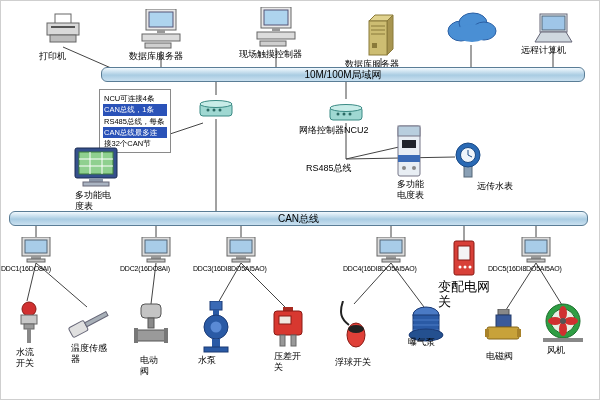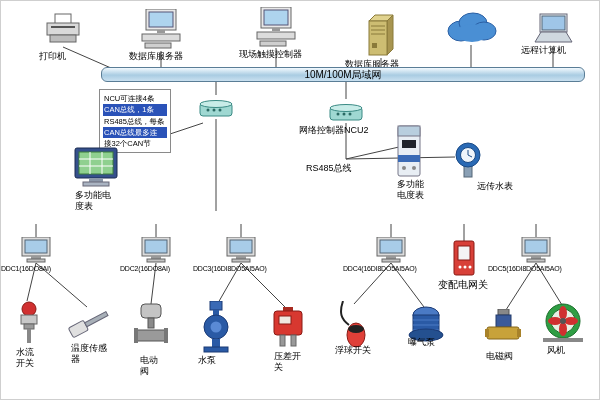--- a/index.html
+++ b/index.html
@@ -8,21 +8,21 @@
     font-family:"Liberation Sans","DejaVu Sans",sans-serif;overflow:hidden;
     border:1px solid #cfcfcf;box-sizing:border-box;
   }
   .lines{position:absolute;left:0;top:0;width:600px;height:400px;pointer-events:none;}
   .icon{position:absolute;line-height:0;}
   .lbl{
     position:absolute;font-size:9px;line-height:1.18;color:#000;
     word-break:break-all;
   }
   .lbl.small{font-size:7px;letter-spacing:-0.2px;}
-  .lbl.mid{font-size:10px;}
+  .lbl.mid{font-size:13px;}
   .bus{
     position:absolute;height:13px;border:1px solid #5a7d96;border-radius:6px;
     background:linear-gradient(#f2f9fe,#a9cce2 55%,#c9e0f0);
     display:flex;justify-content:center;
     font-size:10px;color:#000;
   }
   .note{
     position:absolute;left:98px;top:88px;width:64px;background:#fff;
     border:1px solid #8a8a8a;font-size:7.5px;line-height:1.5;padding:3px;
   }
@@ -191,20 +191,23 @@
     <svg width="46" height="42">
         <rect x="2" y="1" width="42" height="30" rx="2" fill="#35508c" stroke="#1a2a50"></rect>
         <rect x="6" y="5" width="34" height="22" fill="#8fd08f" stroke="#3a7a3a"></rect>
         <path d="M6,12 h34 M6,19 h34 M17,5 v22 M29,5 v22" stroke="#ffffff" stroke-width="1" fill="none"></path>
         <rect x="16" y="31" width="14" height="4" fill="#8a96a8"></rect>
         <rect x="10" y="35" width="26" height="4" fill="#aab4c2" stroke="#667"></rect>
       </svg>
   </div>
   <div class="lbl" style="left:74px;top:189px;width:42px">多功能电度表</div>
 
+  <div class="bus" style="left:8px;top:210px;width:577px">
+    <span>CAN总线</span>
+  </div>
 
   <div class="icon" style="left:19px;top:236px">
     <svg width="32" height="26">
         <rect x="2" y="0" width="28" height="19" fill="#dcdcdc" stroke="#666"></rect>
         <rect x="5" y="3" width="22" height="13" fill="#a8cce8" stroke="#567"></rect>
         <rect x="11" y="19" width="10" height="3" fill="#999"></rect>
         <rect x="7" y="22" width="18" height="3" fill="#c4c4c4" stroke="#666"></rect>
       </svg>
   </div>
   <div class="lbl small" style="left:0px;top:264px;width:72px">DDC1(16DO8AI)</div>
@@ -314,21 +317,21 @@
   </div>
   <div class="lbl" style="left:273px;top:350px;width:28px">压差开关</div>
 
   <div class="icon" style="left:334px;top:300px">
     <svg width="36" height="48">
         <path d="M8,0 C4,12 6,18 14,24" stroke="#222" stroke-width="2" fill="none"></path>
         <ellipse cx="21" cy="34" rx="9" ry="12" fill="#e04038" stroke="#8a1a14"></ellipse>
         <ellipse cx="21" cy="28" rx="8" ry="4" fill="#222"></ellipse>
       </svg>
   </div>
-  <div class="lbl" style="left:334px;top:344px;width:38px">浮球开关</div>
+  <div class="lbl" style="left:334px;top:356px;width:38px">浮球开关</div>
 
   <div class="icon" style="left:405px;top:302px">
     <svg width="40" height="42">
         <ellipse cx="20" cy="12" rx="13" ry="8" fill="#4a7ac5" stroke="#1a3a75"></ellipse>
         <rect x="7" y="12" width="26" height="18" fill="#2a5aa5" stroke="#1a3a75"></rect>
         <path d="M7,17 h26 M7,22 h26 M7,27 h26" stroke="#4a7ac5"></path>
         <ellipse cx="20" cy="32" rx="17" ry="6" fill="#24508f" stroke="#1a3a75"></ellipse>
       </svg>
   </div>
   <div class="lbl" style="left:407px;top:336px;width:36px">曝气泵</div>

